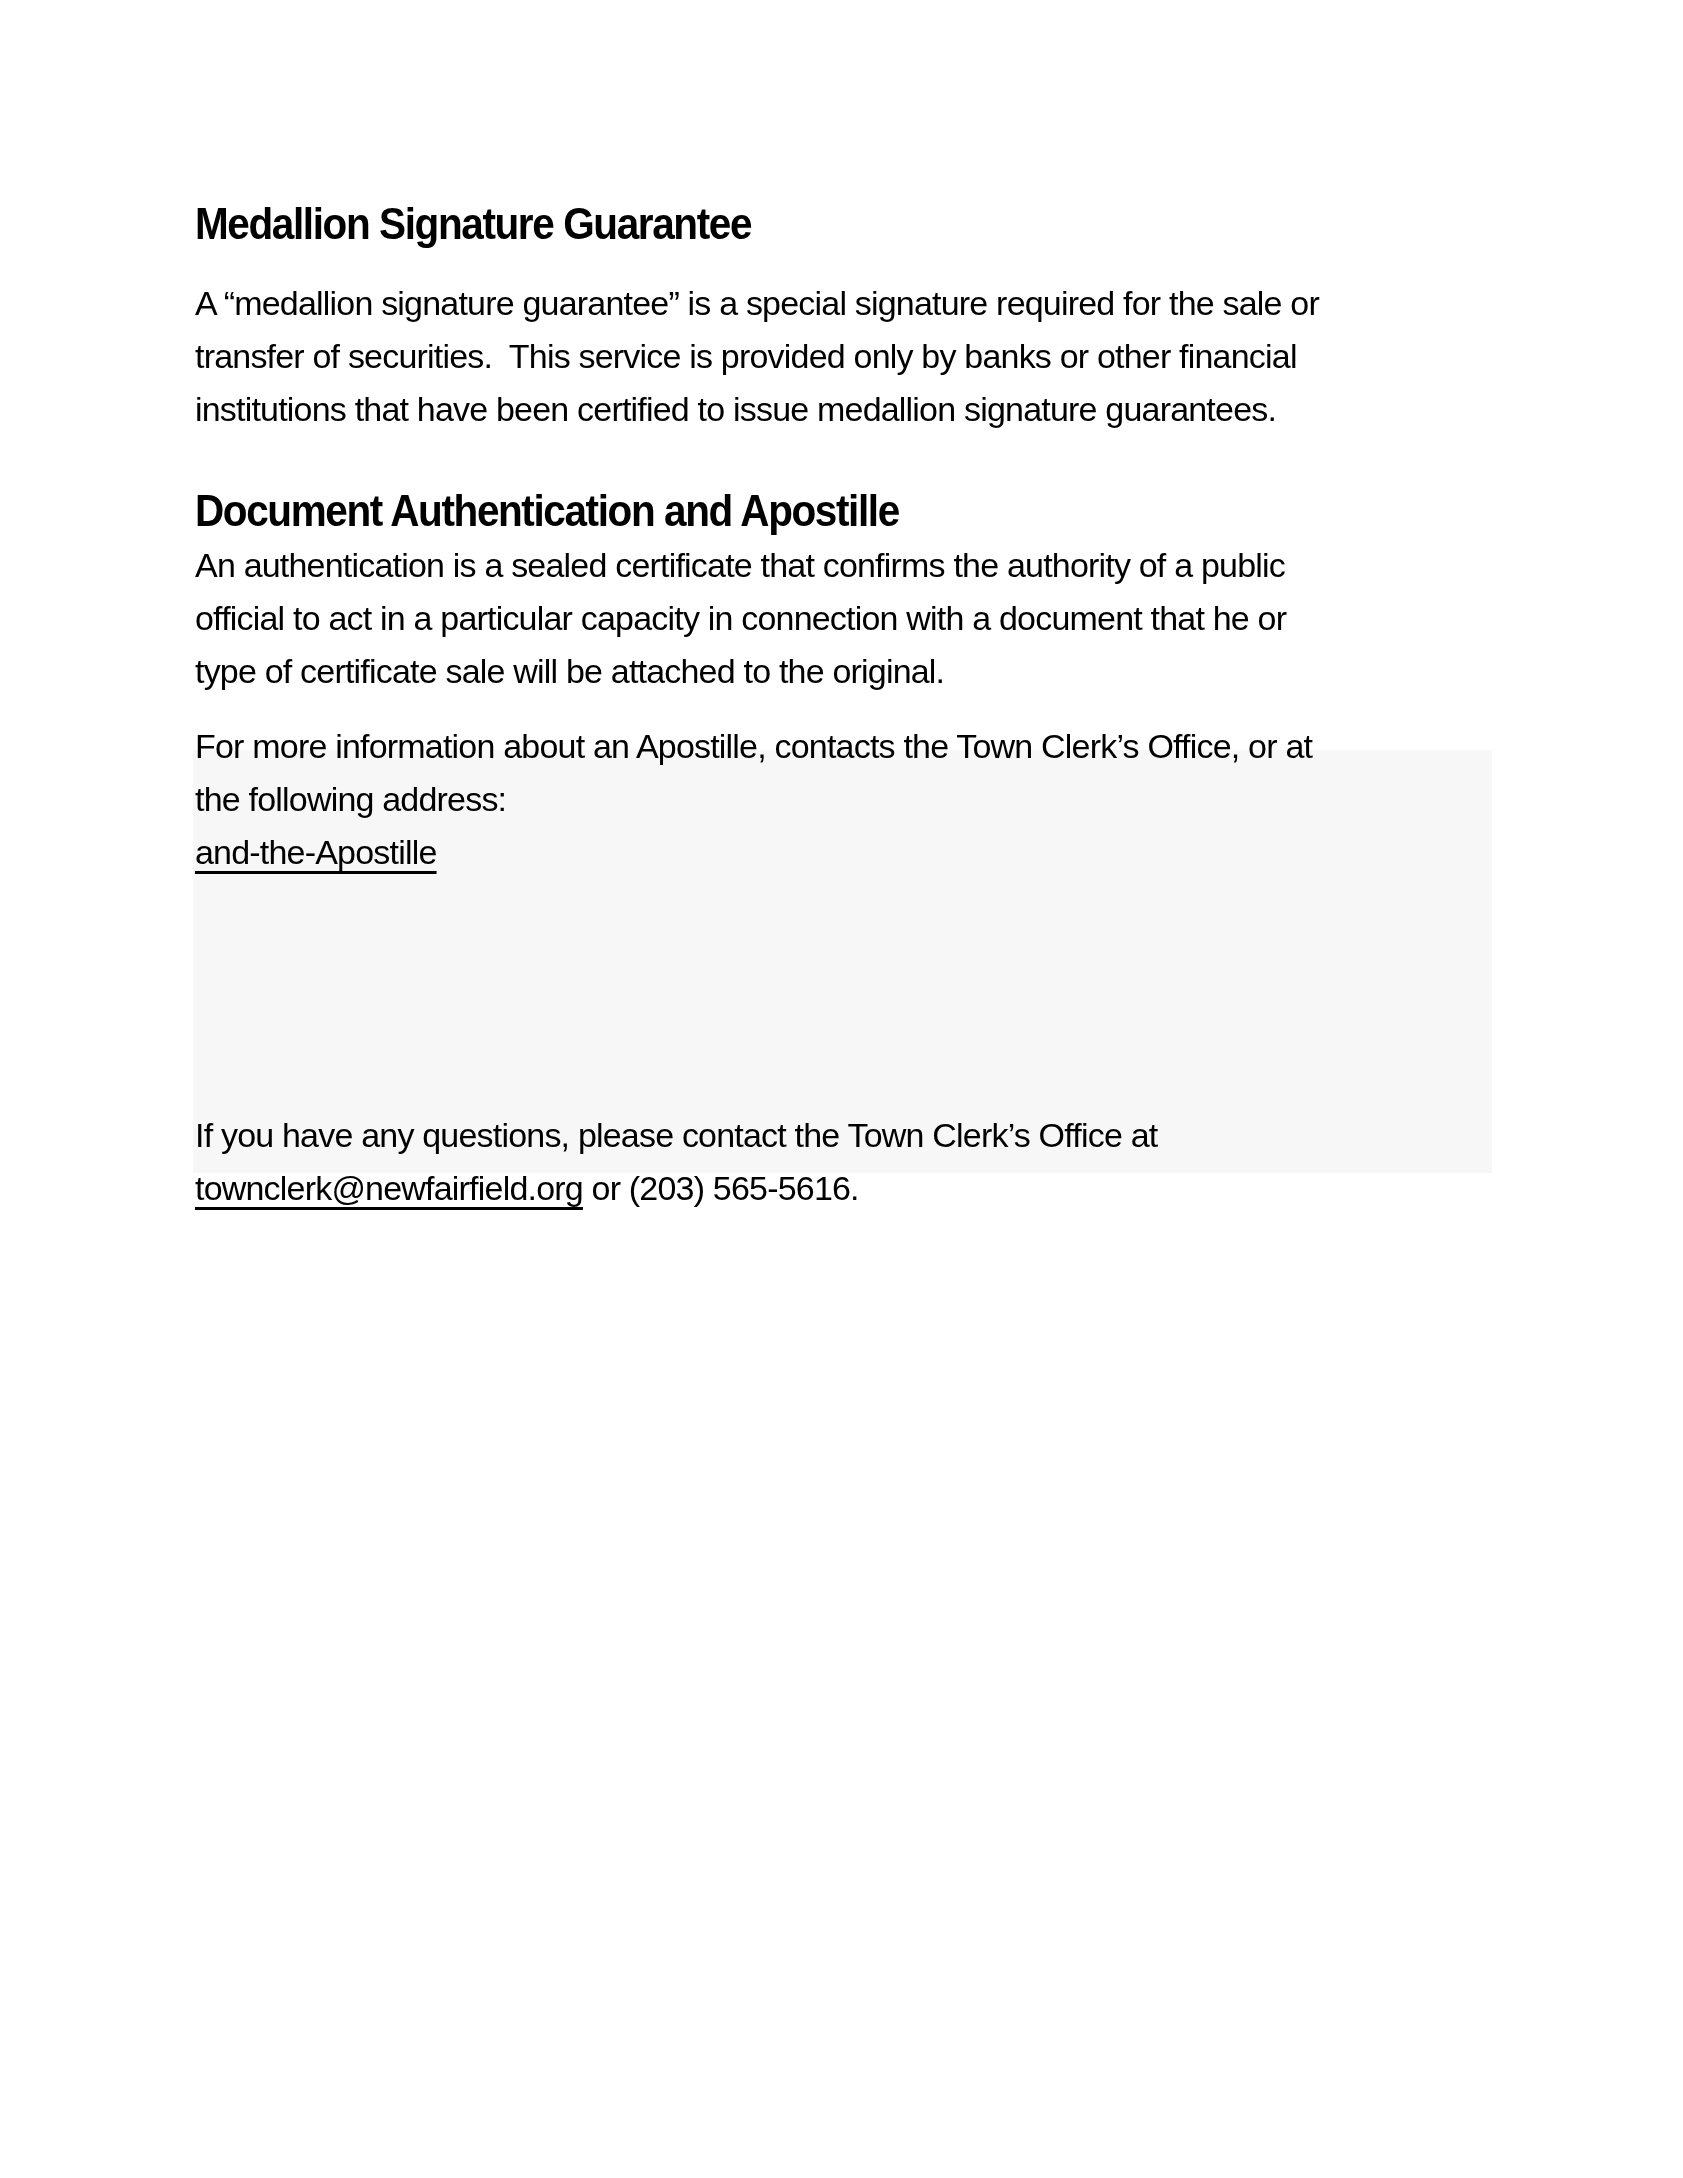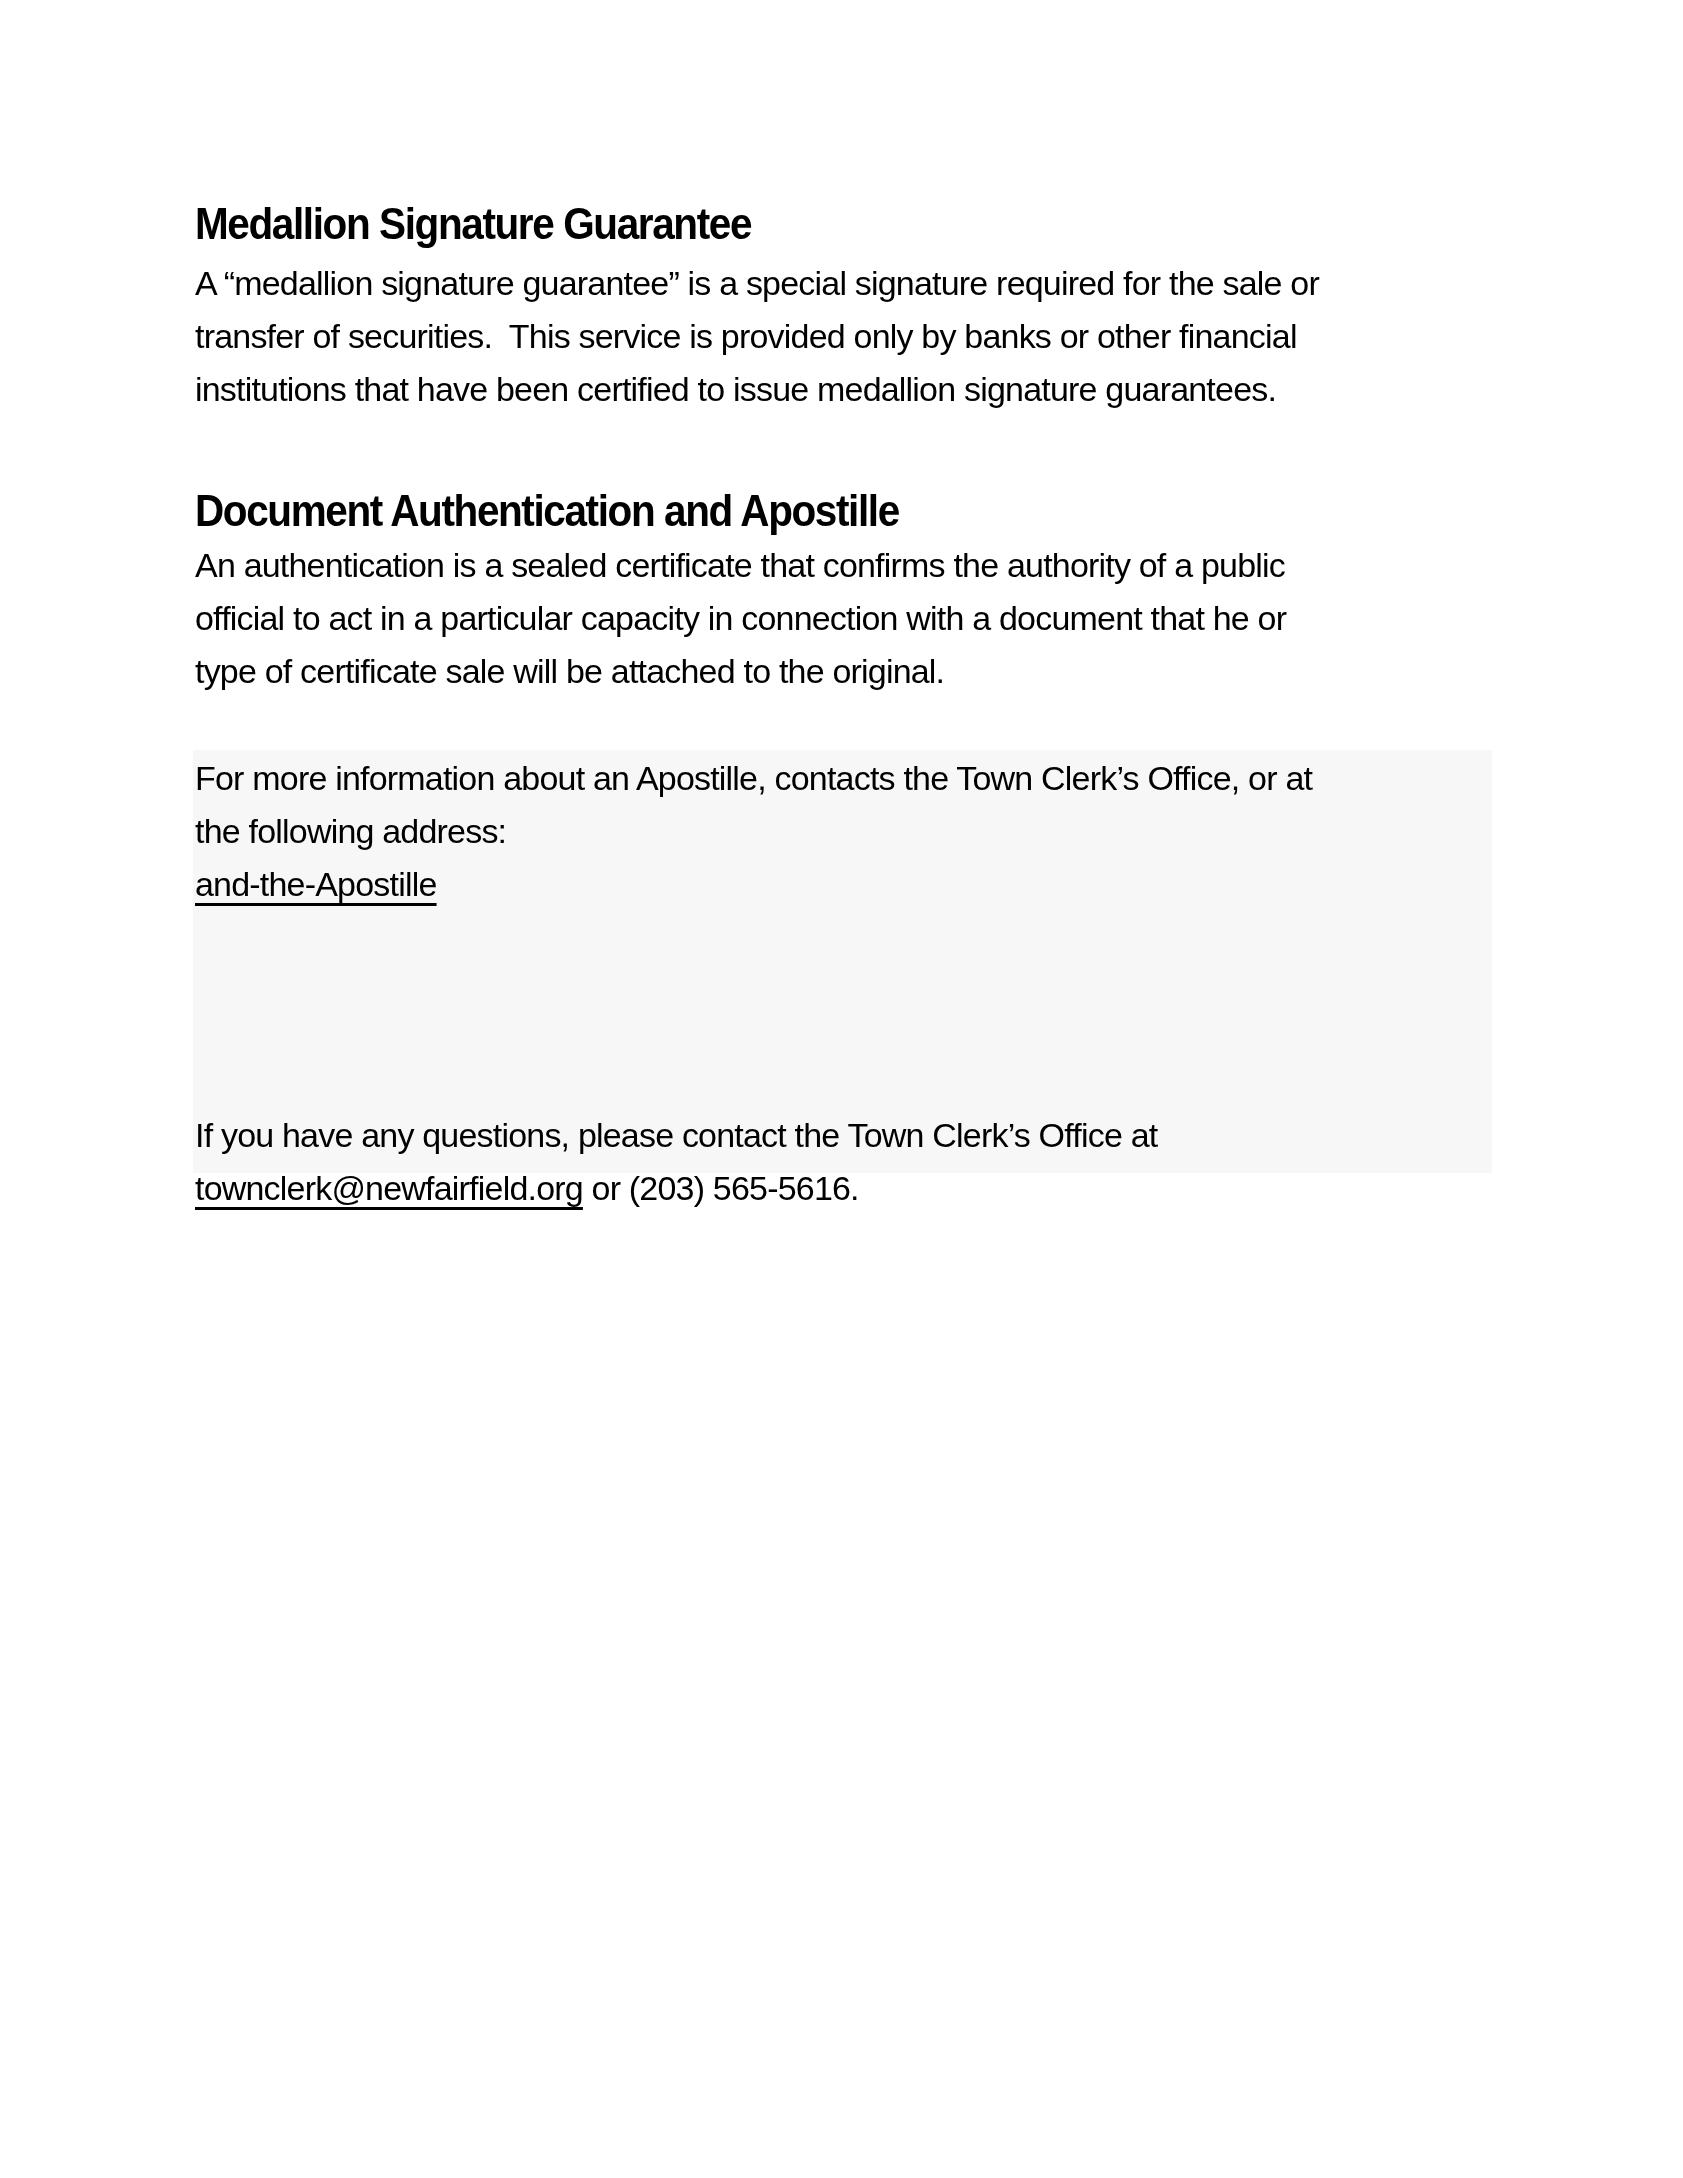--- a/index.html
+++ b/index.html
@@ -55,35 +55,35 @@
 </style>
 </head>
 <body>
 
 <div>
 
   <div class="highlight-region"></div>
 
   <h1 class="abs doc-heading" style="top:194px;">Medallion Signature Guarantee</h1>
 
-  <div class="abs para" style="top:257px;">
+  <div class="abs para" style="top:277px;">
     <span class="line">A “medallion signature guarantee” is a special signature required for the sale or</span>
     <span class="line">transfer of securities.  This service is provided only by banks or other financial</span>
     <span class="line">institutions that have been certified to issue medallion signature guarantees.</span>
   </div>
 
   <h1 class="abs doc-heading" style="top:481px;">Document Authentication and Apostille</h1>
 
   <div class="abs para" style="top:539px;">
     <span class="line">An authentication is a sealed certificate that confirms the authority of a public</span>
     <span class="line">official to act in a particular capacity in connection with a document that he or</span>
     <span class="line">type of certificate sale will be attached to the original.</span>
   </div>
 
-  <div class="abs para" style="top:752px;">
+  <div class="abs para" style="top:720px;">
     <span class="line">For more information about an Apostille, contacts the Town Clerk’s Office, or at</span>
     <span class="line">the following address:</span>
     <span class="line"><a class="doc-link">and-the-Apostille</a></span>
   </div>
 
   <div class="abs para" style="top:1109px;">
     <span class="line">If you have any questions, please contact the Town Clerk’s Office at</span>
     <span class="line"><a class="doc-link">townclerk@newfairfield.org</a><span> or (203) 565-5616.</span></span>
   </div>
 

